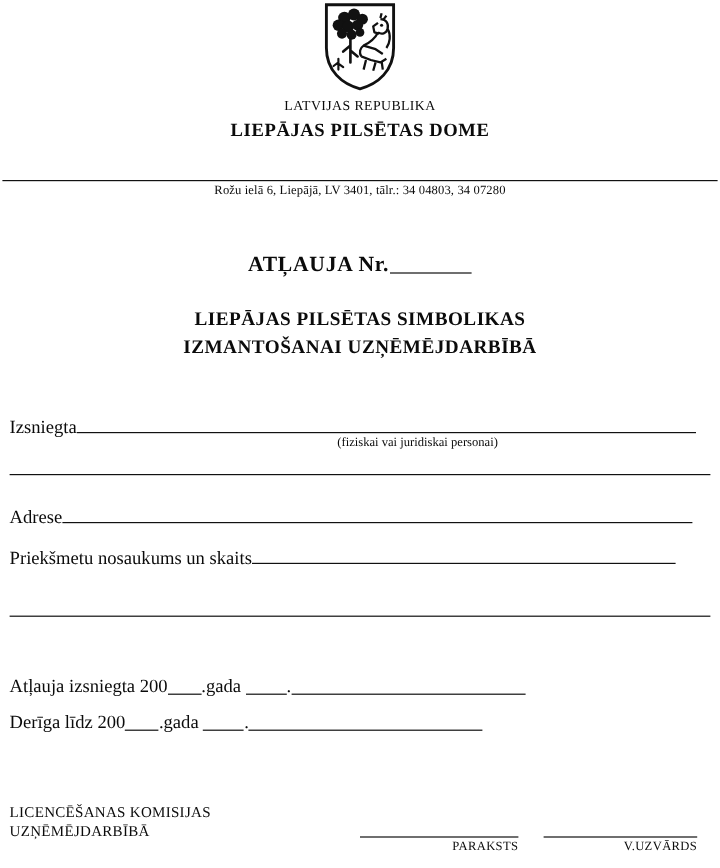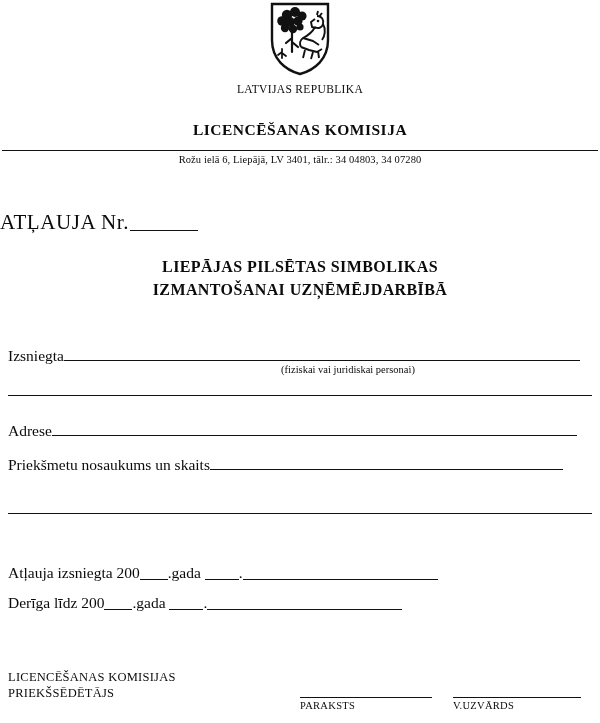--- a/index.html
+++ b/index.html
@@ -85,23 +85,23 @@
     font-size: 10.5px;
     letter-spacing: 0.1px;
   }
 
   
   .title-permit {
     position: absolute;
     left: 0;
     top: 210px;
     width: 600px;
-    text-align: left;
-    font-size: 21px;
-    font-weight: normal;
+    text-align: center;
+    font-size: 18px;
+    font-weight: bold;
     letter-spacing: 0.6px;
   }
   .title-permit .blank-nr {
     display: inline-block;
     width: 68px;
     border-bottom: 1.7px solid #111;
     vertical-align: -2px;
     margin-left: 1px;
   }
 
@@ -189,21 +189,21 @@
     position: absolute;
     left: 8px;
     font-size: 12.5px;
     letter-spacing: 0.25px;
   }
   .footer-title-1 { top: 670px; }
   .footer-title-2 { top: 686px; }
 
   .sig {
     position: absolute;
-    text-align: left;
+    text-align: right;
   }
   .sig-line {
     border-top: 1.6px solid #111;
     height: 0;
   }
   .sig-label {
     font-size: 10.5px;
     letter-spacing: 0.3px;
     padding-top: 2px;
   }
@@ -254,21 +254,21 @@
           <path d="M38 48 L36 56 M46 50 L44 57 M51 49 L52 56"></path>
           <path d="M56 22 C59 27 58 34 55 38"></path>
           <path d="M52 15 L55 11 M50 13 L51 9"></path>
         </g>
         <circle cx="51" cy="19" r="1.3" fill="#111"></circle>
       </svg>
     </span>
   </div>
 
   <div class="hdr hdr-country">LATVIJAS REPUBLIKA</div>
-  <div class="hdr hdr-l2">LICENCĒŠANAS KOMISIJA</div>
+  <div class="hdr hdr-l1">LIEPĀJAS PILSĒTAS DOME</div>
 
   <div class="rule-head"></div>
 
   <div class="hdr-addr">Rožu ielā 6, Liepājā, LV 3401, tālr.: 34 04803, 34 07280</div>
 
   <div class="title-permit">
     <span>ATĻAUJA Nr.</span><span class="blank-nr"></span>
   </div>
 
   <div class="title-main title-main-2">IZMANTOŠANAI UZŅĒMĒJDARBĪBĀ</div>
@@ -294,21 +294,21 @@
 
   <div class="field-row row-date-1">
     <span>Atļauja izsniegta 200</span><span class="blank-sm"></span><span>.gada</span>&nbsp;<span class="blank-md"></span><span>.</span><span class="blank-lg"></span>
   </div>
 
   <div class="field-row row-date-2">
     <span>Derīga līdz 200</span><span class="blank-sm"></span><span>.gada</span>&nbsp;<span class="blank-md"></span><span>.</span><span class="blank-lg"></span>
   </div>
 
   <div class="footer-title footer-title-1">LICENCĒŠANAS KOMISIJAS</div>
-  <div class="footer-title footer-title-2">PRIEKŠSĒDĒTĀJS</div>
+  <div class="footer-title footer-title-2">UZŅĒMĒJDARBĪBĀ</div>
 
   <div class="sig sig-paraksts">
     <div class="sig-line"></div>
     <div class="sig-label">PARAKSTS</div>
   </div>
 
   <div class="sig sig-uzvards">
     <div class="sig-line"></div>
     <div class="sig-label">V.UZVĀRDS</div>
   </div>

